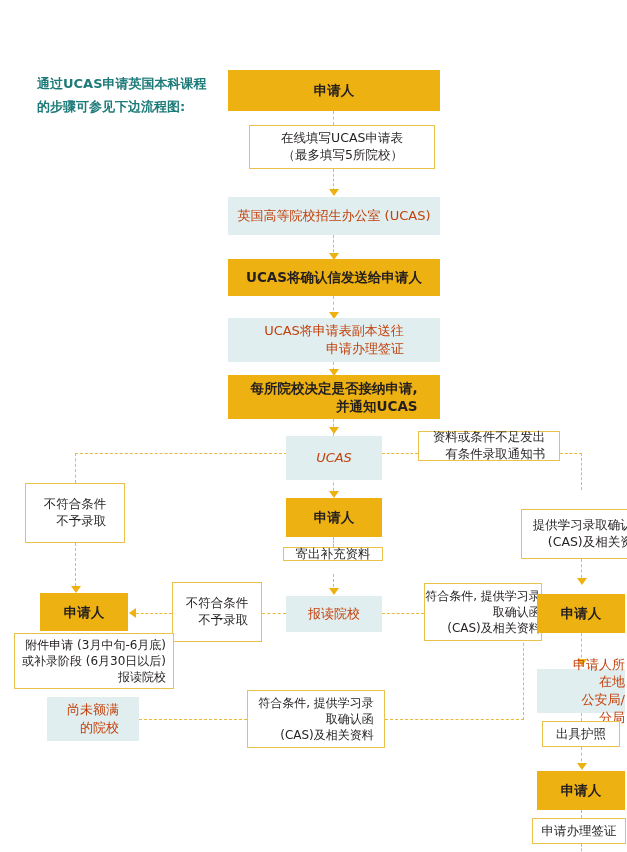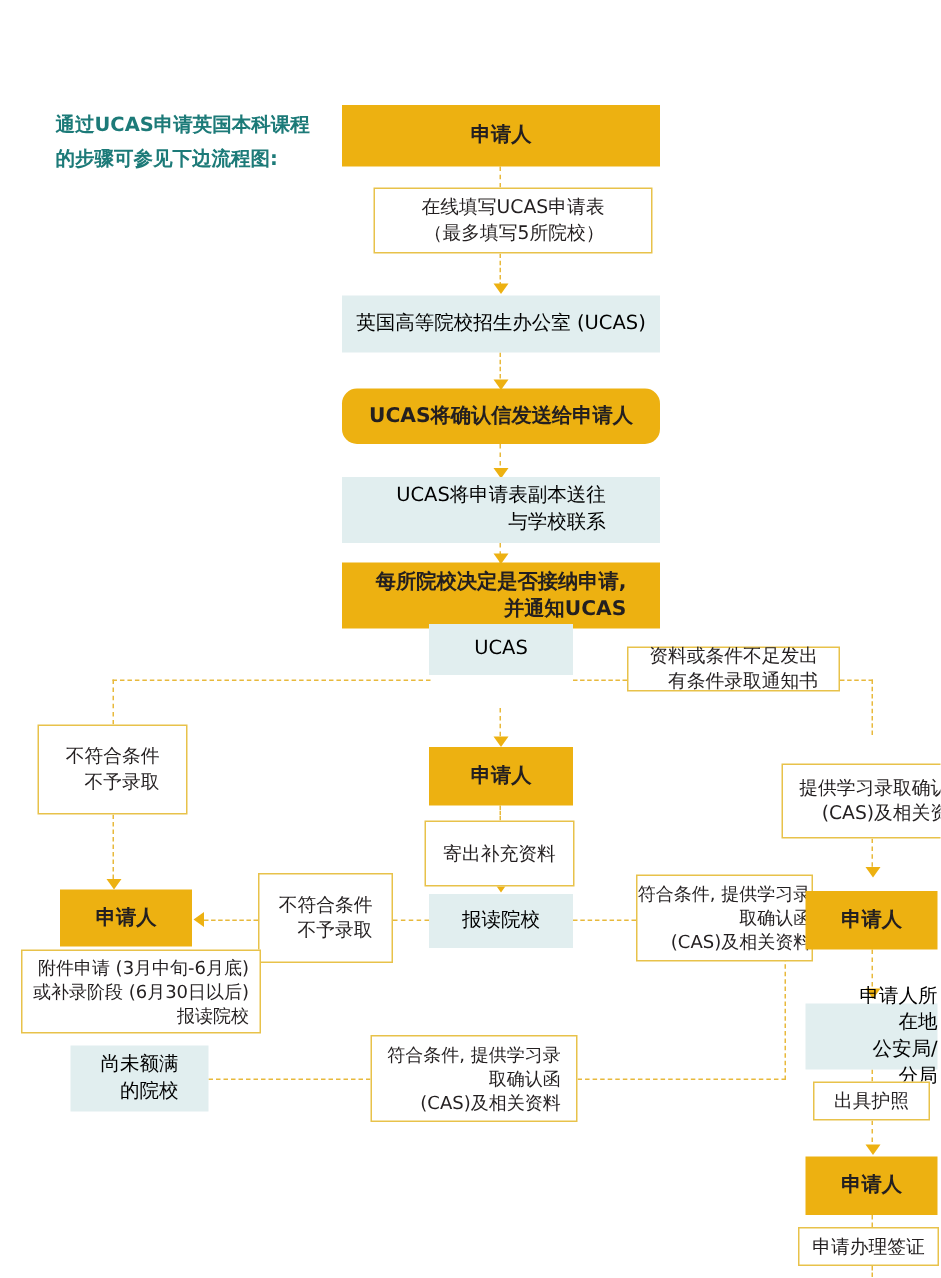--- a/index.html
+++ b/index.html
@@ -25,21 +25,21 @@
     z-index:3;
   }
   .node.gold{
     background:#EDB111;
     color:#231f20;
     font-weight:bold;
     font-size:13.5px;
   }
   .node.teal{
     background:#E1EEEF;
-    color:#000000;
+    color:#c2410c;
     font-size:13px;
   }
   .node.outline{
     background:#ffffff;
     border:1px solid #E8C24A;
     color:#231f20;
     font-size:12.5px;
   }
   .node.outline.thin{font-size:12px;}
 
@@ -101,38 +101,38 @@
 （最多填写5所院校）</div>
 
   <div class="dash v" style="left:333px;top:121px;height:22px;"></div>
   <div class="arw down" style="left:329px;top:141px;"></div>
 
   <div class="node teal" style="left:228px;top:149px;width:212px;height:38px;">英国高等院校招生办公室 (UCAS)</div>
 
   <div class="dash v" style="left:333px;top:187px;height:22px;"></div>
   <div class="arw down" style="left:329px;top:205px;"></div>
 
-  <div class="node gold" style="left:228px;top:211px;width:212px;height:37px;border-radius:10px;">UCAS将确认信发送给申请人</div>
+  <div class="node gold" style="left:228px;top:211px;width:212px;height:37px;">UCAS将确认信发送给申请人</div>
 
   <div class="dash v" style="left:333px;top:248px;height:20px;"></div>
   <div class="arw down" style="left:329px;top:264px;"></div>
 
   <div class="node teal" style="left:228px;top:270px;width:212px;height:44px;">UCAS将申请表副本送往
-与学校联系</div>
+申请办理签证</div>
 
   <div class="dash v" style="left:333px;top:314px;height:14px;"></div>
   <div class="arw down" style="left:329px;top:321px;"></div>
 
   <div class="node gold" style="left:228px;top:327px;width:212px;height:44px;">每所院校决定是否接纳申请,
 并通知UCAS</div>
 
   <div class="dash v" style="left:333px;top:371px;height:17px;"></div>
   <div class="arw down" style="left:329px;top:379px;"></div>
 
-  <div class="node teal" style="left:286px;top:368px;width:96px;height:34px;">UCAS</div>
+  <div class="node teal" style="left:286px;top:388px;width:96px;height:44px;font-style:italic;">UCAS</div>
 
   <div class="dash h" style="left:75px;top:405px;width:212px;"></div>
   <div class="dash v" style="left:75px;top:405px;height:30px;"></div>
 
   <div class="dash h" style="left:382px;top:405px;width:36px;"></div>
   <div class="node outline" style="left:418px;top:383px;width:142px;height:30px;">资料或条件不足发出
 有条件录取通知书</div>
   <div class="dash h" style="left:560px;top:405px;width:22px;"></div>
   <div class="dash v" style="left:581px;top:405px;height:37px;"></div>
 
@@ -140,21 +140,21 @@
 不予录取</div>
   <div class="dash v" style="left:75px;top:495px;height:48px;"></div>
   <div class="arw down" style="left:71px;top:538px;"></div>
 
   <div class="dash v" style="left:333px;top:424px;height:24px;"></div>
   <div class="arw down" style="left:329px;top:443px;"></div>
 
   <div class="node gold" style="left:286px;top:450px;width:96px;height:39px;">申请人</div>
 
   <div class="dash v" style="left:333px;top:489px;height:10px;"></div>
-  <div class="node outline" style="left:283px;top:499px;width:100px;height:44px;">寄出补充资料</div>
+  <div class="node outline" style="left:283px;top:499px;width:100px;height:14px;">寄出补充资料</div>
   <div class="dash v" style="left:333px;top:526px;height:18px;"></div>
   <div class="arw down" style="left:329px;top:540px;"></div>
 
   <div class="node teal" style="left:286px;top:548px;width:96px;height:36px;">报读院校</div>
 
   <div class="node outline" style="left:521px;top:461px;width:136px;height:50px;">提供学习录取确认函
 (CAS)及相关资料</div>
   <div class="dash v" style="left:581px;top:511px;height:24px;"></div>
   <div class="arw down" style="left:577px;top:530px;"></div>
 

